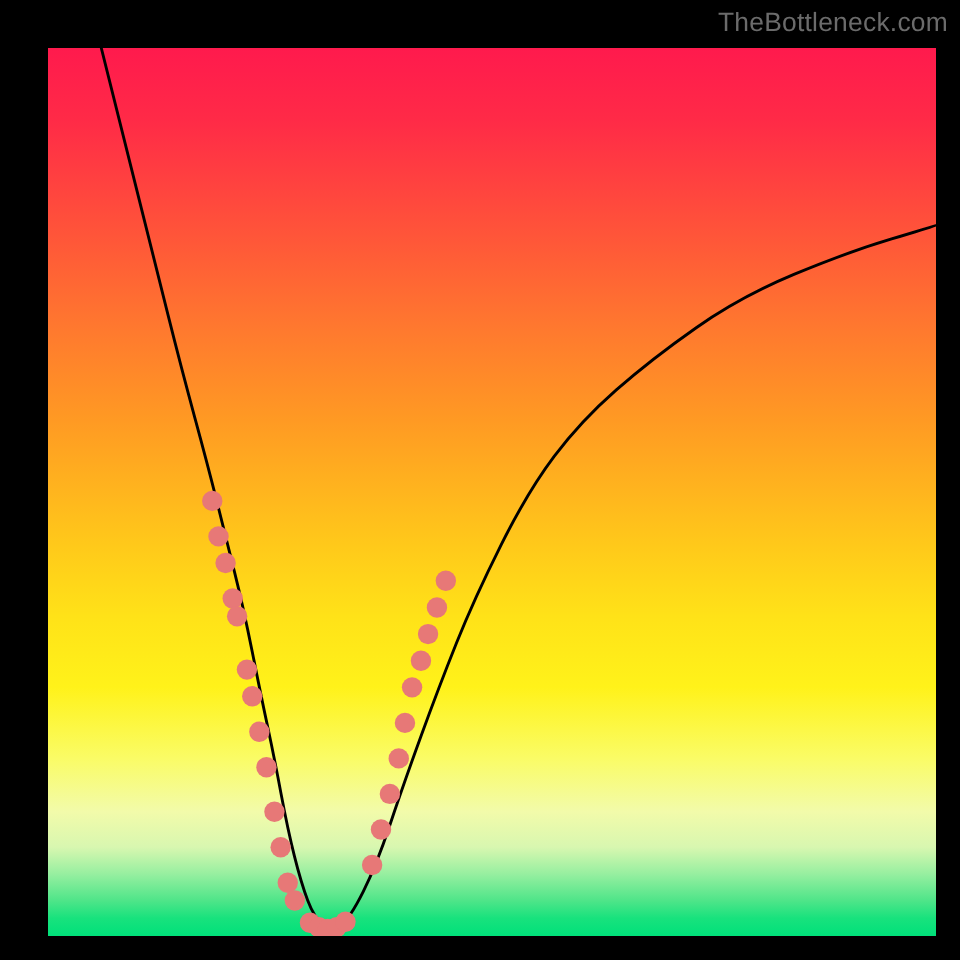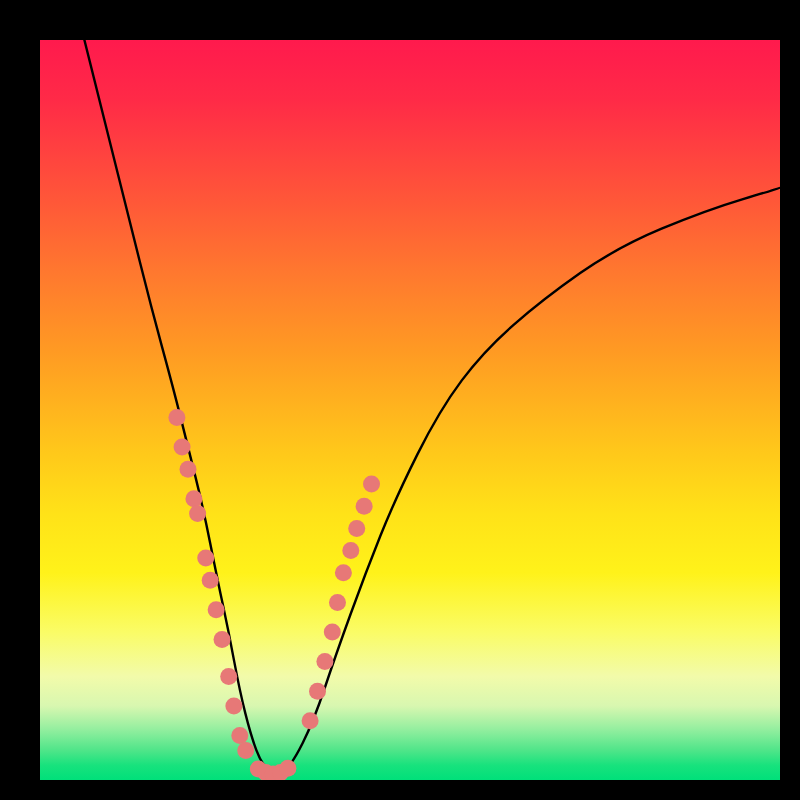--- a/index.html
+++ b/index.html
@@ -106,13 +106,14 @@
           <circle cx="297.48" cy="562.4" r="8.5" fill="#e77877"></circle>
           <circle cx="303.4" cy="532.8" r="8.5" fill="#e77877"></circle>
           <circle cx="310.8" cy="510.6" r="8.5" fill="#e77877"></circle>
           <circle cx="316.71999999999997" cy="488.4" r="8.5" fill="#e77877"></circle>
           <circle cx="324.11999999999995" cy="466.2" r="8.5" fill="#e77877"></circle>
           <circle cx="331.52" cy="444" r="8.5" fill="#e77877"></circle>
         </g>
     </svg>
   </div>
 
+  <div class="watermark">TheBottleneck.com</div>
 </div>
 
 </body></html>

